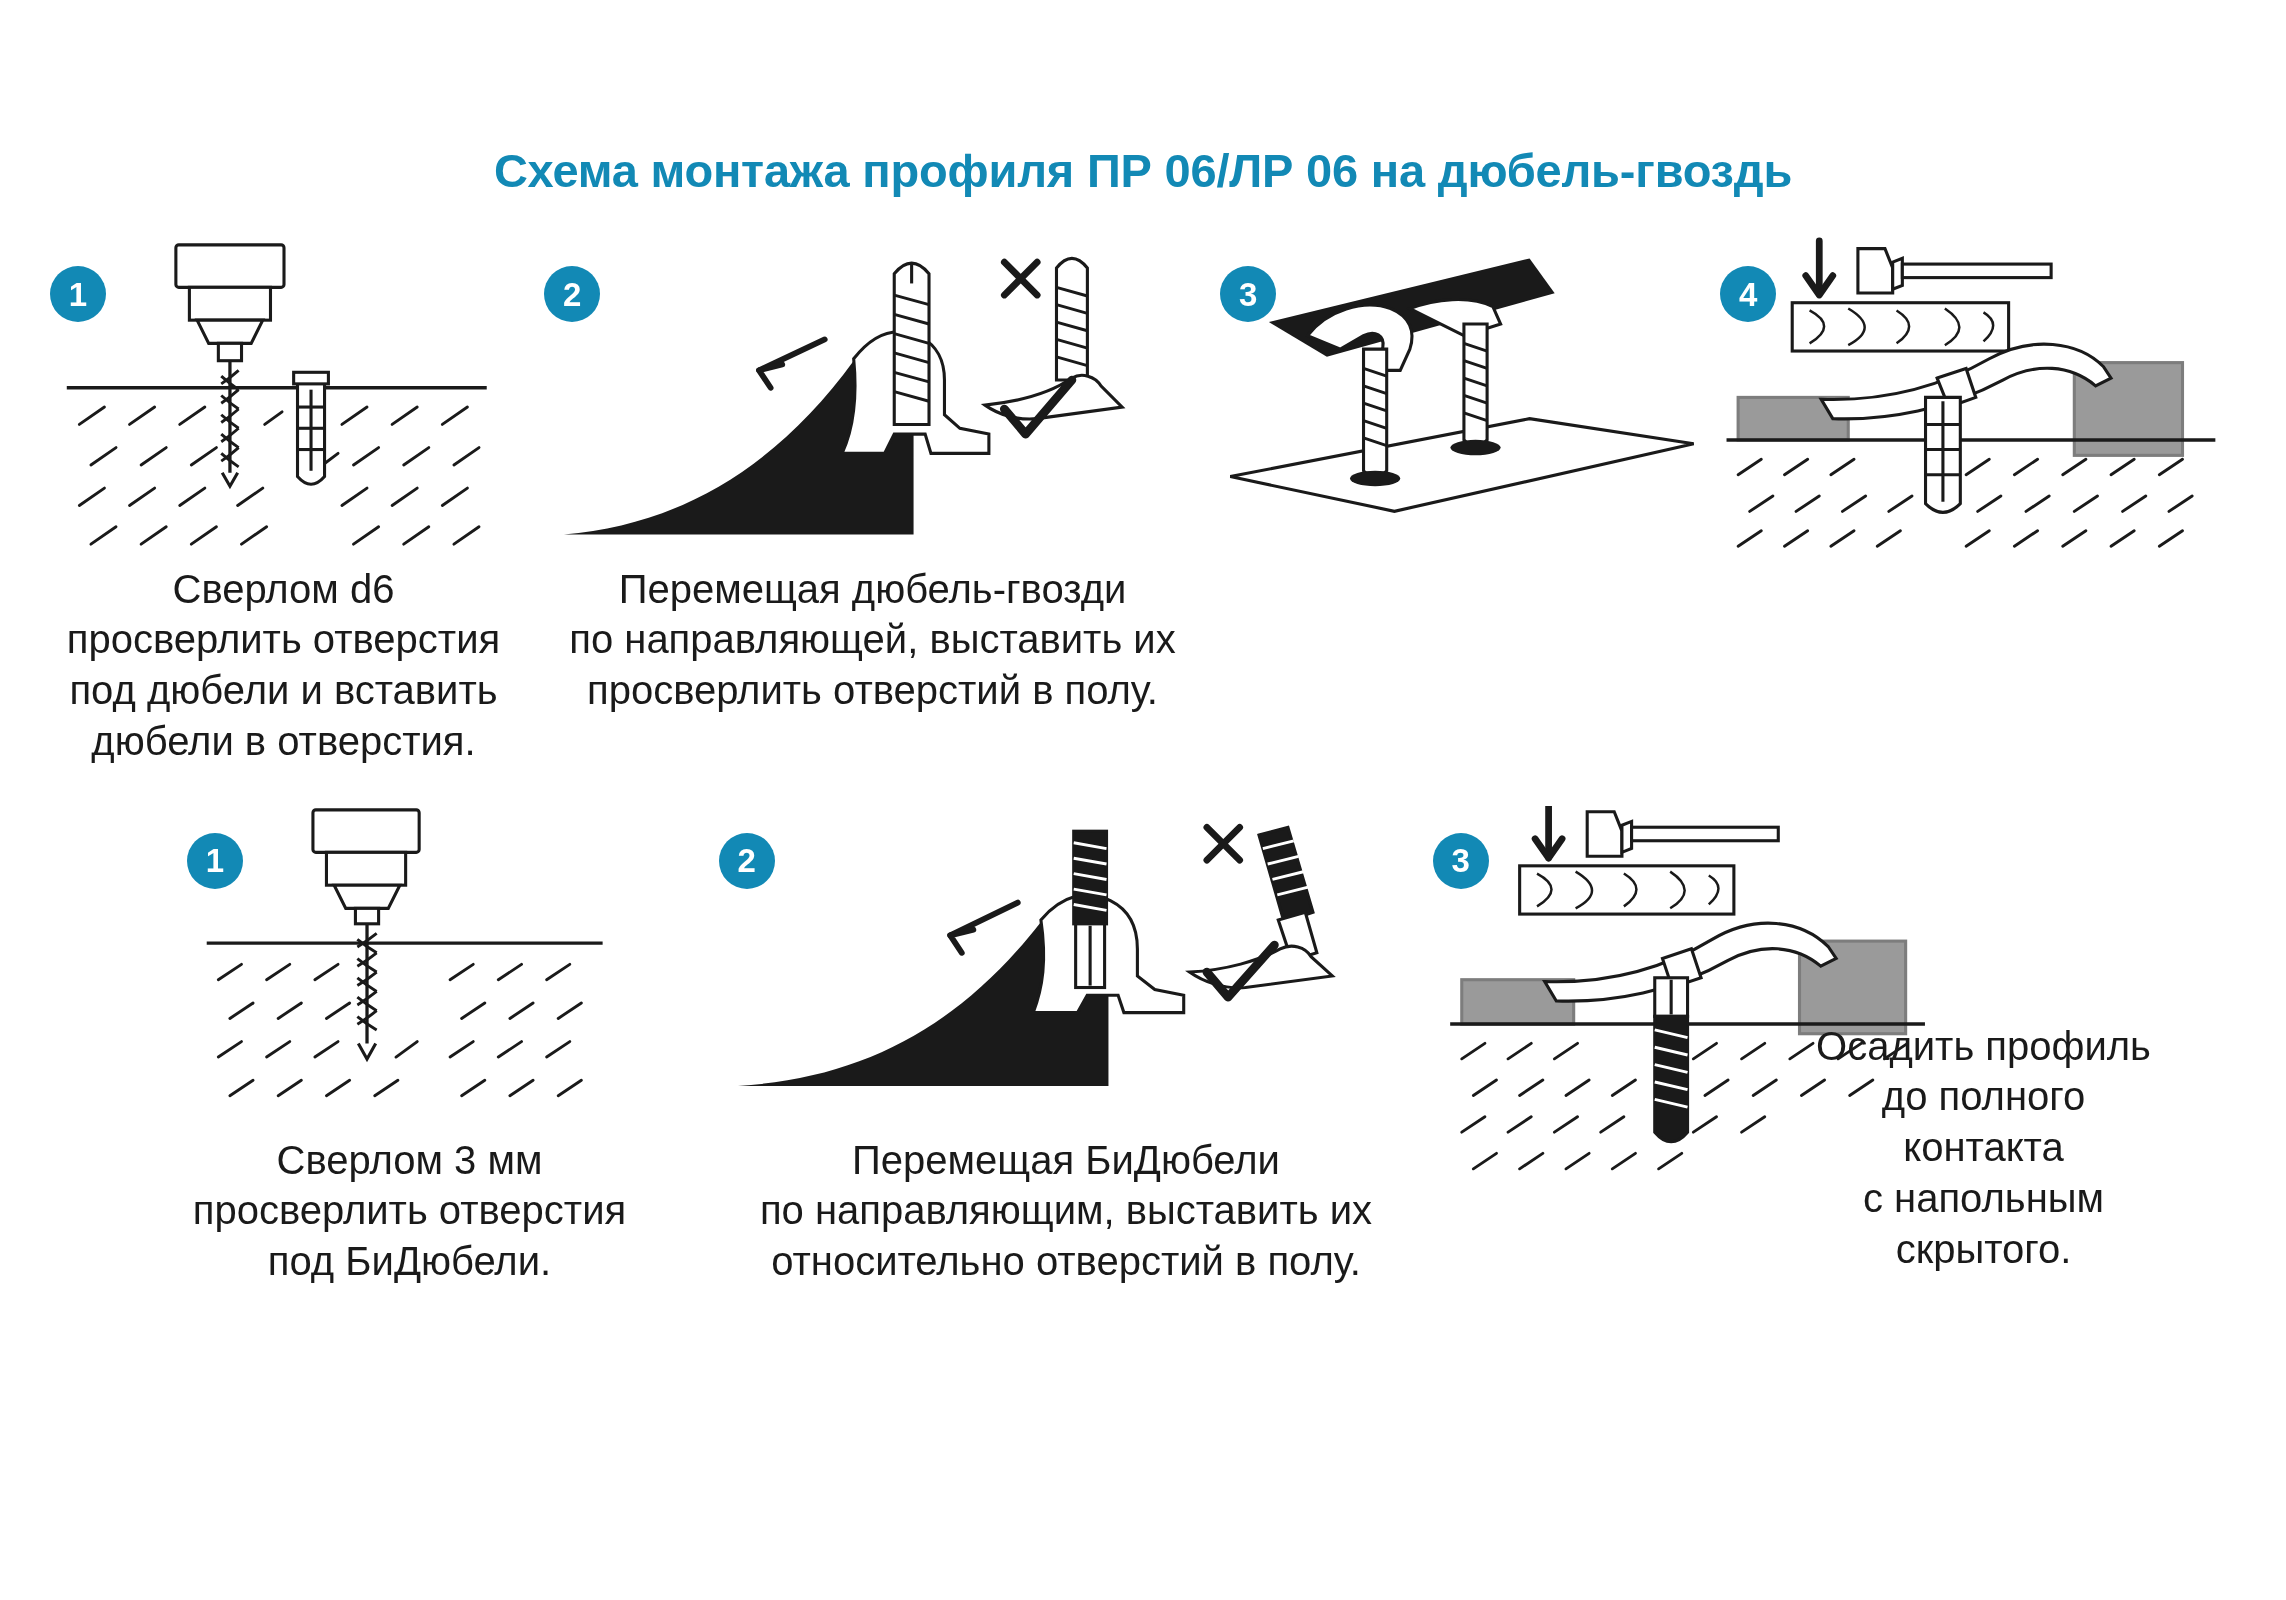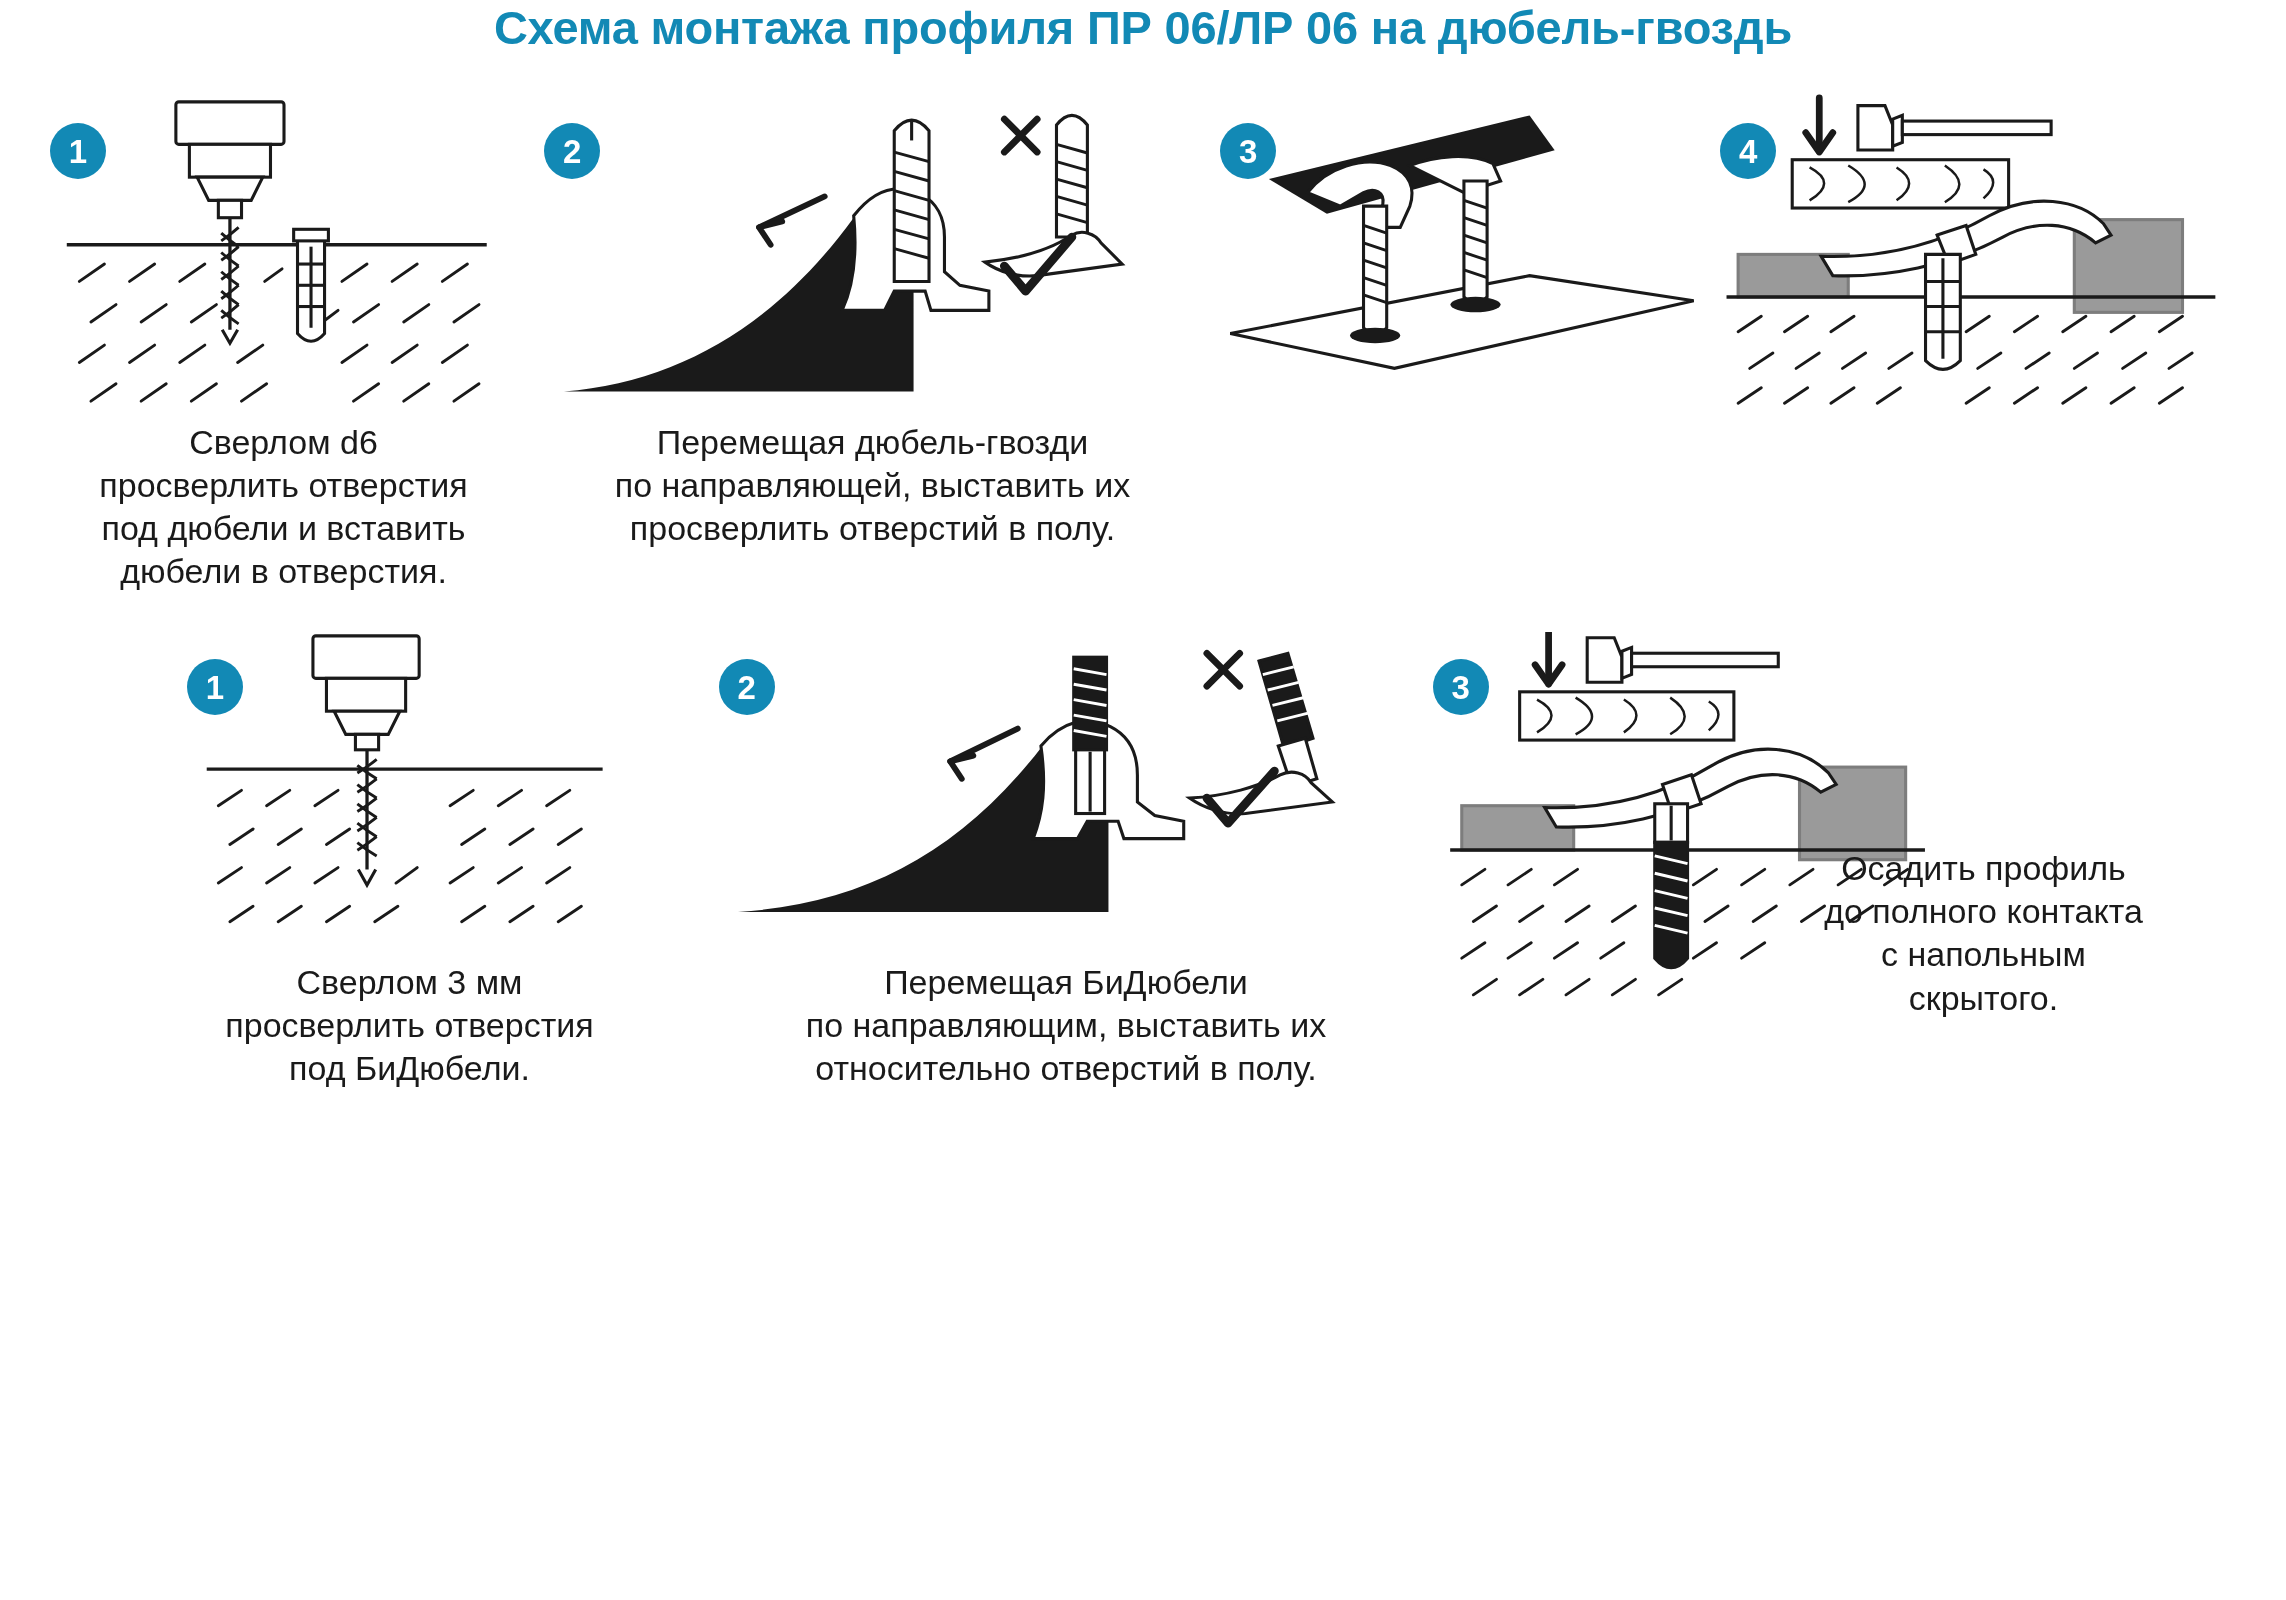--- a/index.html
+++ b/index.html
@@ -21,21 +21,21 @@
     box-sizing: border-box;
     padding: 0;
   }
   .section-title {
     text-align: center;
     color: #1289b5;
     font-weight: bold;
     font-size: 47px;
     letter-spacing: -0.2px;
   }
-  #title-1 { }
+  #title-1 { margin-top: 143px; }
   #title-2 { margin-top: 17.4px; }
 
   .row {
     display: flex;
     justify-content: center;
     align-items: flex-start;
   }
   .step {
     position: relative;
     box-sizing: border-box;
@@ -53,21 +53,21 @@
     align-items: center;
     justify-content: center;
     line-height: 1;
   }
   .art {
     position: relative;
     height: 319px;
   }
   .caption {
     text-align: center;
-    font-size: 34px;
+    font-size: 40px;
     line-height: 1.27;
     color: #1a1a1a;
     white-space: pre-line;
   }
 
   
   #row1 { margin-top: 37px; }
   #step1-1 { width: 502px; }
   #step1-2 { width: 676px; }
   #step1-3 { width: 502px; }

